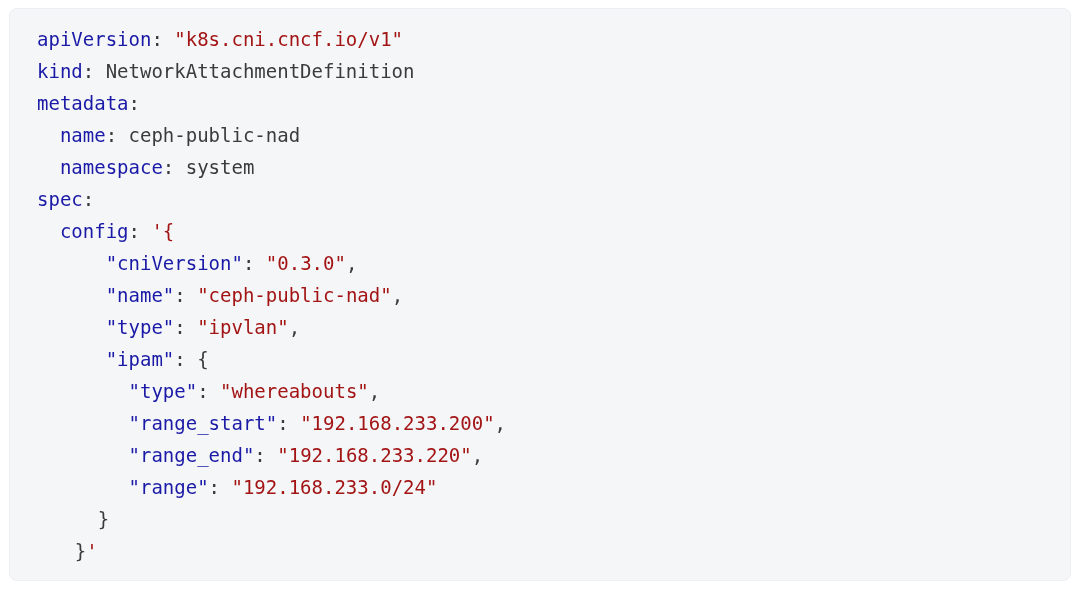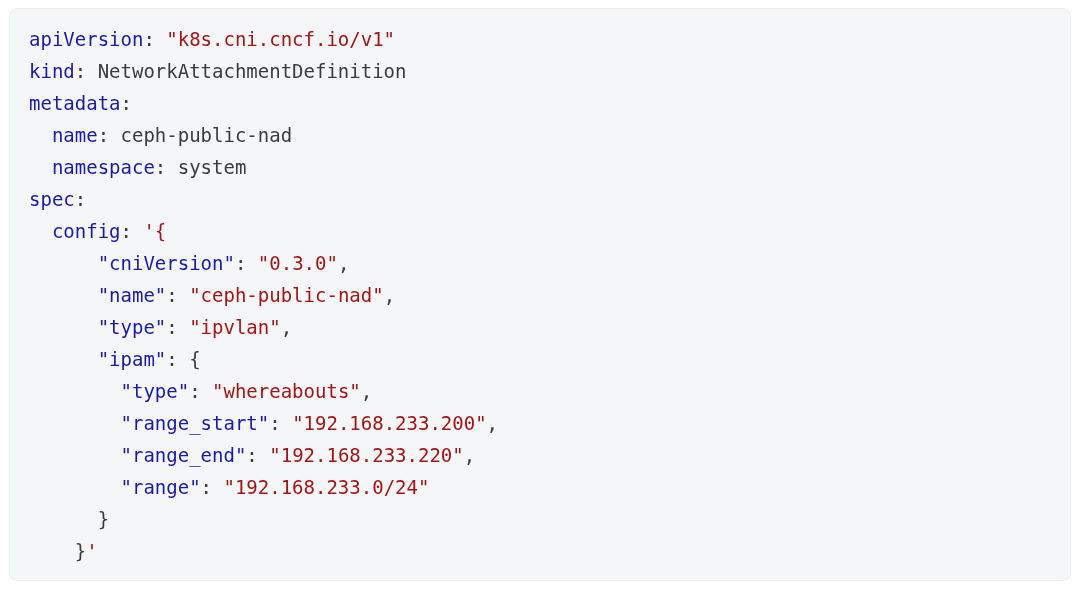--- a/index.html
+++ b/index.html
@@ -27,21 +27,21 @@
     border-radius: 8px;
     font-family: "DejaVu Sans Mono", "Liberation Mono", monospace;
     font-size: 19px;
     line-height: 32px;
     white-space: pre;
     overflow: hidden;
   }
   .code-line {
     white-space: pre;
   }
-  .tok-key   { color: var(--key-color, #1a1aa6); }
+  .tok-key   { color: var(--key-color, #1a1aa6); margin-left: 8px; }
   .tok-str   { color: var(--str-color, #a31515); }
   .tok-plain { color: var(--plain-color, #3b3b3b); }
 </style>
 </head>
 <body>
 
 <div class="page">
   <pre class="code-block"><code><div class="code-line"><span class="tok-key">apiVersion</span><span class="tok-plain">: </span><span class="tok-str">"k8s.cni.cncf.io/v1"</span></div><div class="code-line"><span class="tok-key">kind</span><span class="tok-plain">: NetworkAttachmentDefinition</span></div><div class="code-line"><span class="tok-key">metadata</span><span class="tok-plain">:</span></div><div class="code-line"><span class="tok-plain">  </span><span class="tok-key">name</span><span class="tok-plain">: ceph-public-nad</span></div><div class="code-line"><span class="tok-plain">  </span><span class="tok-key">namespace</span><span class="tok-plain">: system</span></div><div class="code-line"><span class="tok-key">spec</span><span class="tok-plain">:</span></div><div class="code-line"><span class="tok-plain">  </span><span class="tok-key">config</span><span class="tok-plain">: </span><span class="tok-str">'{</span></div><div class="code-line"><span class="tok-plain">      </span><span class="tok-key">"cniVersion"</span><span class="tok-plain">: </span><span class="tok-str">"0.3.0"</span><span class="tok-plain">,</span></div><div class="code-line"><span class="tok-plain">      </span><span class="tok-key">"name"</span><span class="tok-plain">: </span><span class="tok-str">"ceph-public-nad"</span><span class="tok-plain">,</span></div><div class="code-line"><span class="tok-plain">      </span><span class="tok-key">"type"</span><span class="tok-plain">: </span><span class="tok-str">"ipvlan"</span><span class="tok-plain">,</span></div><div class="code-line"><span class="tok-plain">      </span><span class="tok-key">"ipam"</span><span class="tok-plain">: </span><span class="tok-plain">{</span></div><div class="code-line"><span class="tok-plain">        </span><span class="tok-key">"type"</span><span class="tok-plain">: </span><span class="tok-str">"whereabouts"</span><span class="tok-plain">,</span></div><div class="code-line"><span class="tok-plain">        </span><span class="tok-key">"range_start"</span><span class="tok-plain">: </span><span class="tok-str">"192.168.233.200"</span><span class="tok-plain">,</span></div><div class="code-line"><span class="tok-plain">        </span><span class="tok-key">"range_end"</span><span class="tok-plain">: </span><span class="tok-str">"192.168.233.220"</span><span class="tok-plain">,</span></div><div class="code-line"><span class="tok-plain">        </span><span class="tok-key">"range"</span><span class="tok-plain">: </span><span class="tok-str">"192.168.233.0/24"</span></div><div class="code-line"><span class="tok-plain">      }</span></div><div class="code-line"><span class="tok-plain">    }</span><span class="tok-str">'</span></div></code></pre>
 </div>
 

